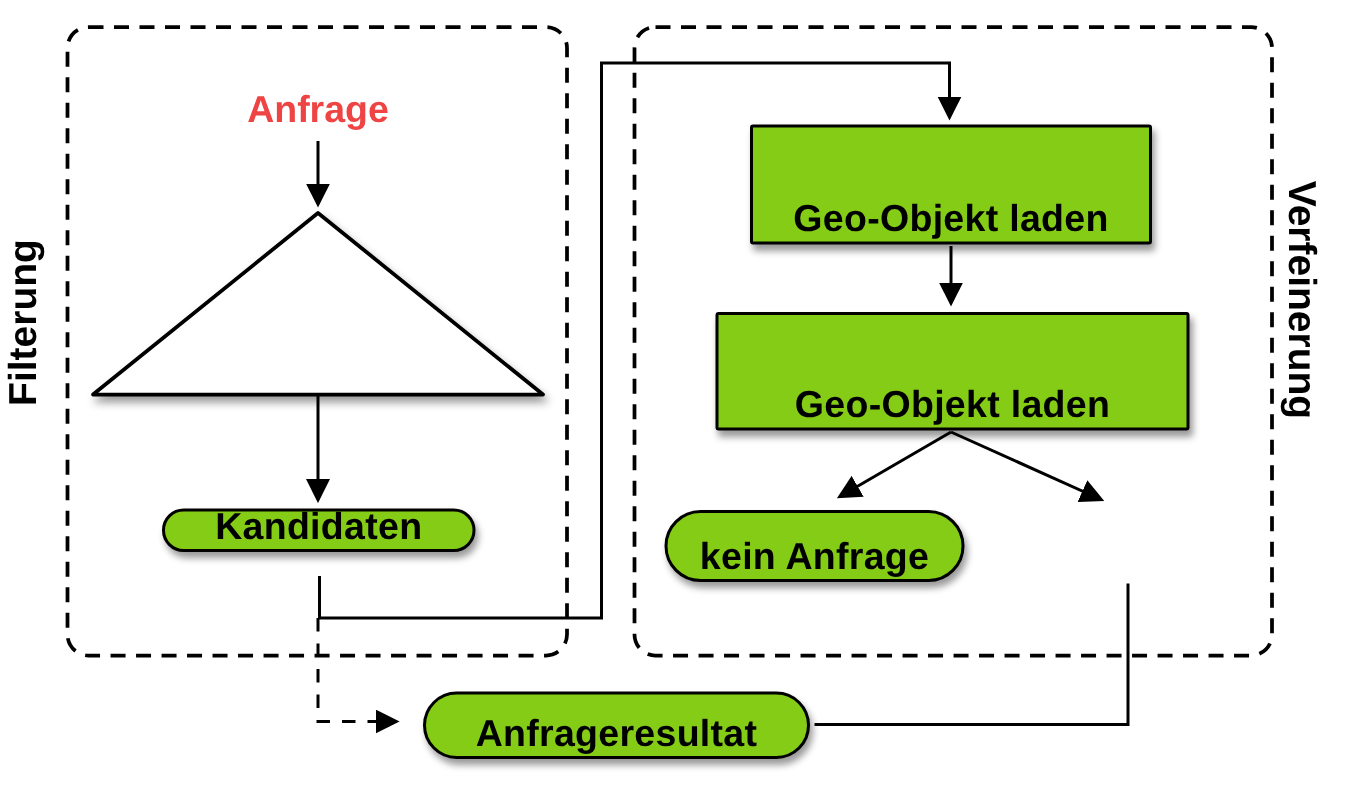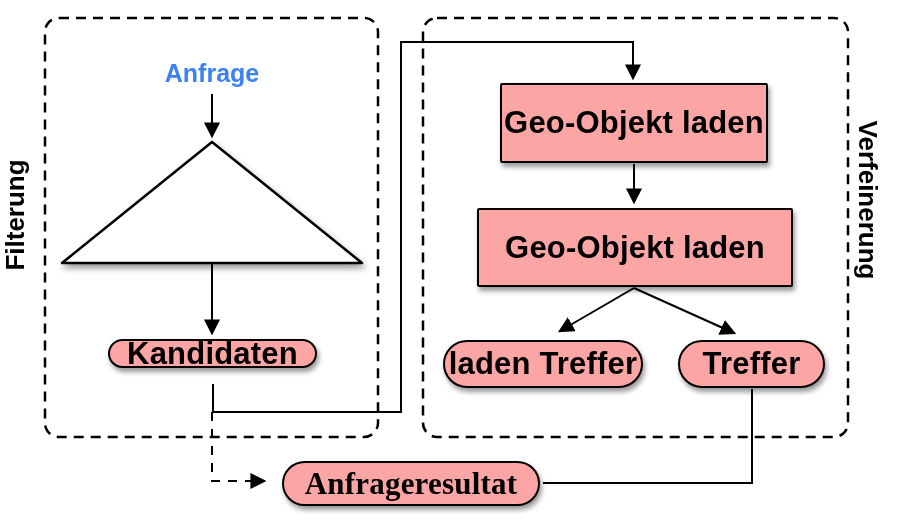--- a/index.html
+++ b/index.html
@@ -18,46 +18,46 @@
   #wires {
     position: absolute;
     left: 0;
     top: 0;
     width: 901px;
     height: 531px;
   }
   .node {
     position: absolute;
     display: flex;
-    align-items: center;
+    align-items: flex-end;
     justify-content: center;
-    background: #fca5a5;
+    background: #84cc16;
     border: 2.5px solid #000000;
     box-sizing: border-box;
-    font-size: 31px;
+    font-size: 25px;
     font-weight: 600;
     color: #000000;
     letter-spacing: 0.2px;
     white-space: nowrap;
     box-shadow: 2px 4px 5px rgba(0,0,0,0.40);
   }
   .rect-node {
     border-radius: 2px;
   }
   .pill-node {
     border-radius: 26px;
   }
   .free-label {
     position: absolute;
     display: flex;
     align-items: center;
     justify-content: center;
     font-size: 25px;
     font-weight: 600;
-    color: #3b82f6;
+    color: #ef4444;
     white-space: nowrap;
     background: transparent;
   }
   .side-label {
     position: absolute;
     display: flex;
     align-items: center;
     justify-content: center;
     font-size: 26px;
     font-weight: 600;
@@ -78,21 +78,21 @@
     height: 30px;
     transform: rotate(90deg);
   }
   #node-anfrage        { left: 112px; top: 55px;  width: 200px; height: 36px; }
   #node-geo-index-text { left: 112px; top: 210px; width: 200px; height: 36px; }
   #node-box1           { left: 500px; top: 83px;  width: 268px; height: 80px; }
   #node-box2           { left: 477px; top: 208px; width: 316px; height: 79px; }
   #node-kandidaten     { left: 108px; top: 339px; width: 209px; height: 29px; }
   #node-kein-treffer   { left: 443px; top: 340px; width: 200px; height: 48px; }
   #node-treffer        { left: 678px; top: 340px; width: 147px; height: 48px; }
-  #node-anfrageresultat{ left: 282px; top: 461px; width: 258px; height: 45px; font-family: Liberation Serif, serif; }
+  #node-anfrageresultat{ left: 282px; top: 461px; width: 258px; height: 45px; }
 </style>
 </head>
 <body>
 
 <div id="stage">
 
   <svg id="wires" viewBox="0 0 901 531" xmlns="http://www.w3.org/2000/svg">
     <defs>
       <marker id="arrow" viewBox="0 0 10 10" refX="8.5" refY="5" markerWidth="8" markerHeight="8" orient="auto-start-reverse">
         <path d="M0,0 L10,5 L0,10 z" fill="#000000"></path>
@@ -132,22 +132,19 @@
     <span>Geo-Objekt laden</span>
   </div>
   <div class="node rect-node" id="node-box2">
     <span>Geo-Objekt laden</span>
   </div>
 
   <div class="node pill-node" id="node-kandidaten">
     <span>Kandidaten</span>
   </div>
   <div class="node pill-node" id="node-kein-treffer">
-    <span>laden Treffer</span>
-  </div>
-  <div class="node pill-node" id="node-treffer">
-    <span>Treffer</span>
+    <span>kein Anfrage</span>
   </div>
   <div class="node pill-node" id="node-anfrageresultat">
     <span>Anfrageresultat</span>
   </div>
 
 </div>
 
 </body></html>

